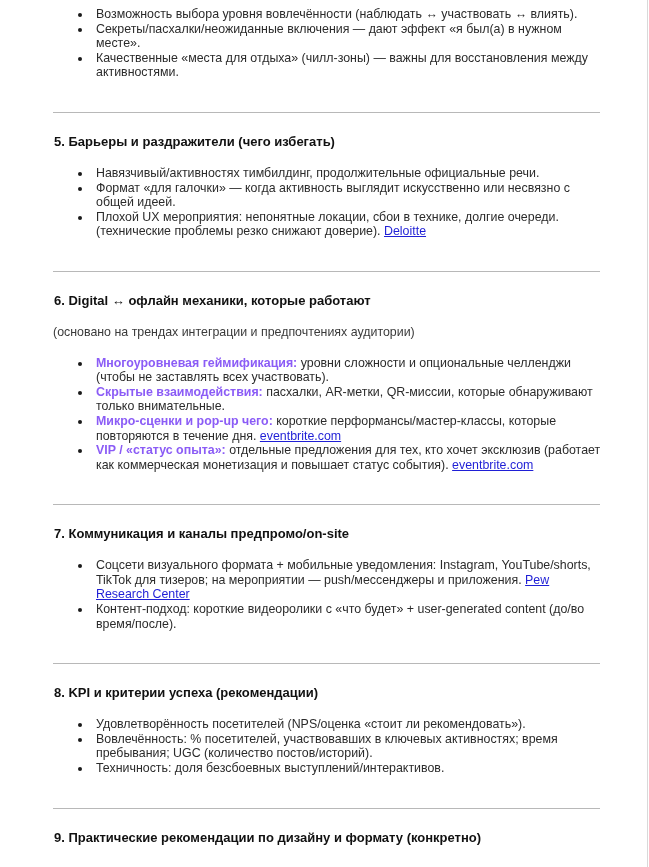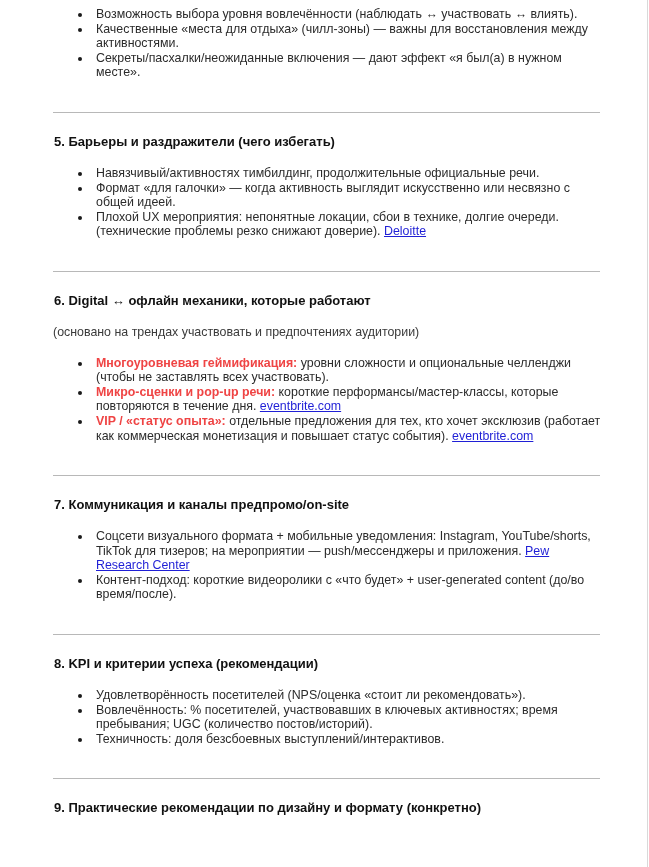--- a/index.html
+++ b/index.html
@@ -28,61 +28,62 @@
     content: ""; position: absolute; left: -18px; top: 6px;
     width: 4px; height: 4px; border-radius: 50%; background: #1a1a1a;
   }
   .divider {
     height: 0; border-top: 1.5px solid #b8b8b8; margin: 0; width: 547px;
   }
   h2.section-title {
     margin: 1px; font-size: 13px; line-height: 15px; font-weight: bold; color: #111;
   }
   p.note { margin: 0; color: #3a3a3a; }
-  b.lead { color: #ef4444; }
+  b.lead { color: #8b5cf6; }
   a.src { color: #1f1fd6; text-decoration: underline; }
   .gap-after-list { height: 32px; }
   .gap-after-divider { height: 20px; }
   .gap-after-title { height: 16px; }
   .gap-after-note { height: 16px; }
 </style>
 </head>
 <body>
 
 <div class="right-edge"></div>
 
 <div class="doc">
 
   <ul class="bullets">
     <li><span>Возможность выбора уровня вовлечённости (наблюдать ↔ участвовать ↔ влиять).</span></li>
+    <li><span>Секреты/пасхалки/неожиданные включения — дают эффект «я был(а) в нужном месте».</span></li>
     <li><span>Качественные «места для отдыха» (чилл-зоны) — важны для восстановления между активностями.</span></li>
-    <li><span>Секреты/пасхалки/неожиданные включения — дают эффект «я был(а) в нужном месте».</span></li>
   </ul>
   <div class="gap-after-list"></div>
   <div class="divider"></div>
   <div class="gap-after-divider"></div>
 
   <h2 class="section-title">5. Барьеры и раздражители (чего избегать)</h2>
   <div class="gap-after-title"></div>
   <ul class="bullets">
     <li><span>Навязчивый/активностях тимбилдинг, продолжительные официальные речи.</span></li>
     <li><span>Формат «для галочки» — когда активность выглядит искусственно или несвязно с общей идеей.</span></li>
     <li><span>Плохой UX мероприятия: непонятные локации, сбои в технике, долгие очереди. (технические проблемы резко снижают доверие). </span><a class="src" href="#">Deloitte</a></li>
   </ul>
   <div class="gap-after-list"></div>
   <div class="divider"></div>
   <div class="gap-after-divider"></div>
 
   <h2 class="section-title">6. Digital ↔ офлайн механики, которые работают</h2>
   <div class="gap-after-title"></div>
-  <p class="note">(основано на трендах участвовать и предпочтениях аудитории)</p>
+  <p class="note">(основано на трендах интеграции и предпочтениях аудитории)</p>
   <div class="gap-after-note"></div>
   <ul class="bullets">
     <li><b class="lead">Многоуровневая геймификация:</b><span> уровни сложности и опциональные челленджи (чтобы не заставлять всех участвовать).</span></li>
-    <li><b class="lead">Микро-сценки и pop-up речи:</b><span> короткие перформансы/мастер-классы, которые повторяются в течение дня. </span><a class="src" href="#">eventbrite.com</a></li>
+    <li><b class="lead">Скрытые взаимодействия:</b><span> пасхалки, AR-метки, QR-миссии, которые обнаруживают только внимательные.</span></li>
+    <li><b class="lead">Микро-сценки и pop-up чего:</b><span> короткие перформансы/мастер-классы, которые повторяются в течение дня. </span><a class="src" href="#">eventbrite.com</a></li>
     <li><b class="lead">VIP / «статус опыта»:</b><span> отдельные предложения для тех, кто хочет эксклюзив (работает как коммерческая монетизация и повышает статус события). </span><a class="src" href="#">eventbrite.com</a></li>
   </ul>
   <div class="gap-after-list"></div>
   <div class="divider"></div>
   <div class="gap-after-divider"></div>
 
   <h2 class="section-title">7. Коммуникация и каналы предпромо/on-site</h2>
   <div class="gap-after-title"></div>
   <ul class="bullets">
     <li><span>Соцсети визуального формата + мобильные уведомления: Instagram, YouTube/shorts, TikTok для тизеров; на мероприятии — push/мессенджеры и приложения. </span><a class="src" href="#">Pew Research Center</a></li>

